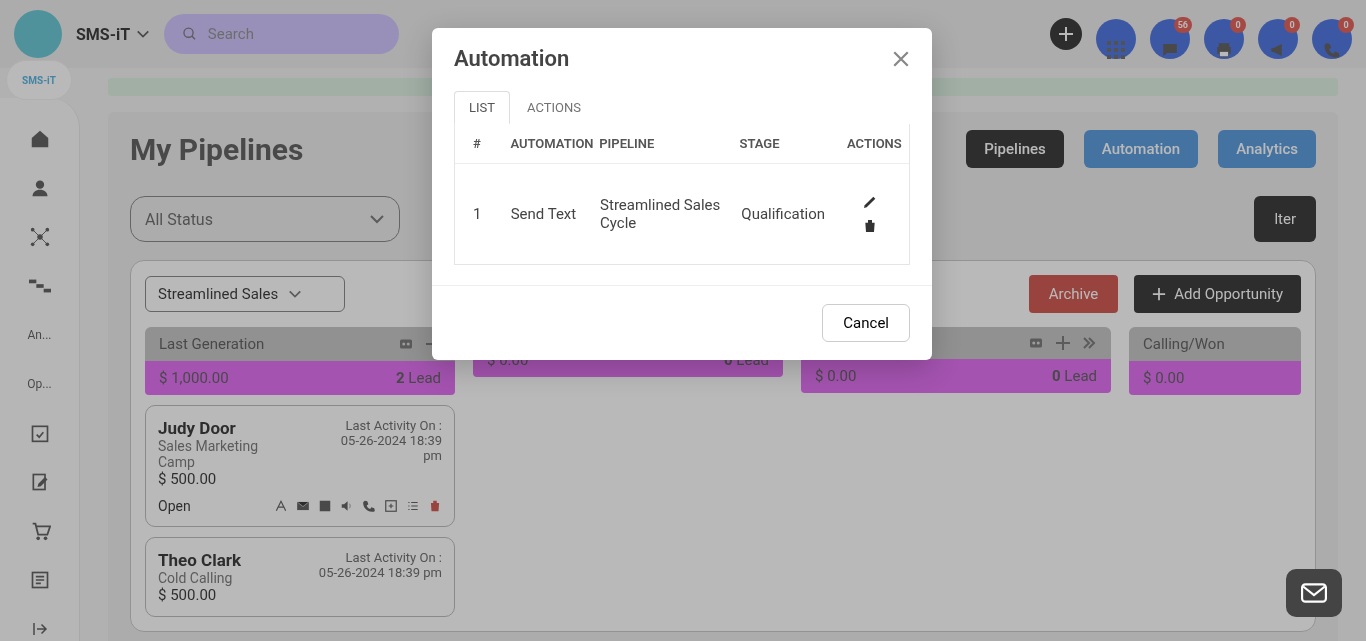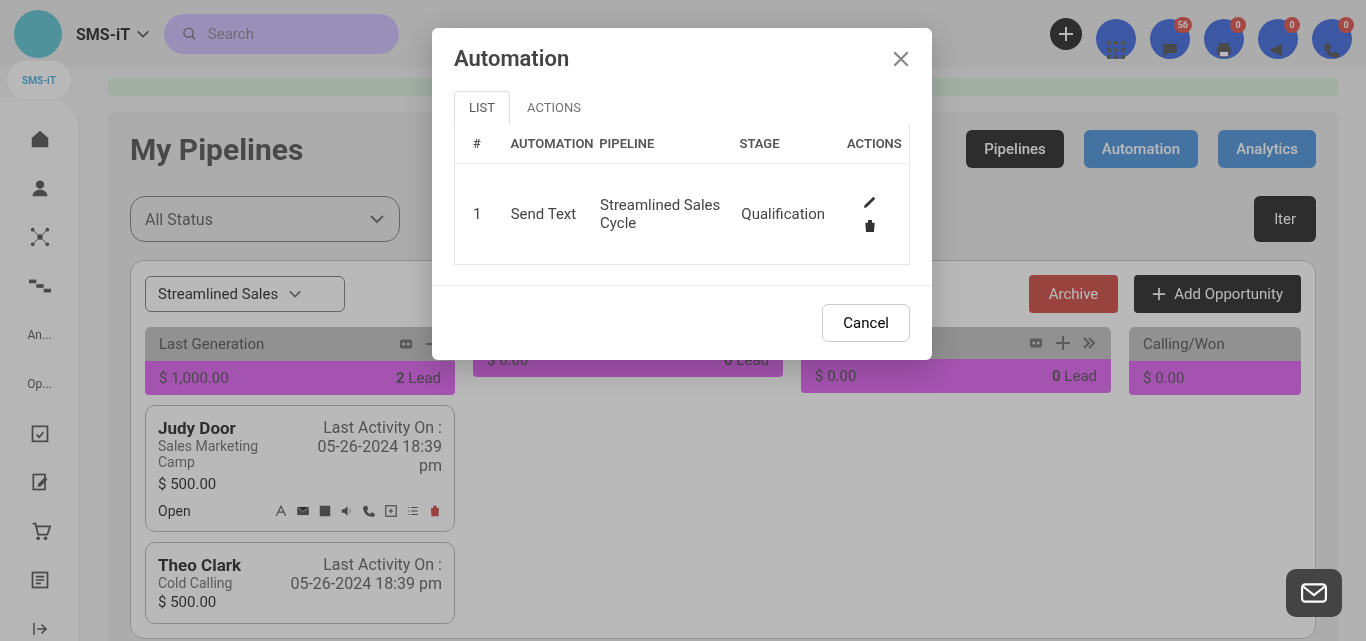--- a/index.html
+++ b/index.html
@@ -46,21 +46,21 @@
 .columns { display: flex; gap: 18px; }
 .kcol { flex: 1; min-width: 310px; }
 .kcol-header { background: #b6b6b9; border-radius: 6px 6px 0 0; padding: 8px 14px; display: flex; align-items: center; justify-content: space-between; color: #333; font-size: 15px; }
 .kcol-header .icons { display: flex; gap: 10px; }
 .kcol-sub { background: #d946ef; padding: 8px 14px; display: flex; justify-content: space-between; font-size: 15px; color:#333; border-radius:0 0 4px 4px;}
 .kcol-sub .count { font-weight: 700; }
 .card { border: 1px solid #aaa; border-radius: 10px; padding: 12px; margin-top: 10px; background:#fff;}
 .card-top { display: flex; justify-content: space-between; }
 .card-name { font-weight: 700; font-size: 17px; }
 .card-sub { font-size: 14px; color: #555; }
-.card-meta { text-align: right; font-size: 16px; color: #444; margin-left: 28px; }
+.card-meta { text-align: right; font-size: 13px; color: #444; margin-left: 28px; }
 .card-amount { font-size: 15px; margin-top: 0; }
 .card-bottom { display: flex; justify-content: space-between; align-items: center; margin-top: 10px; }
 .card-status { font-size: 14px; }
 .card-actions { display: flex; gap: 8px; }
 
 
 .overlay { position: absolute; inset: 0; background: rgba(100,100,100,0.45); }
 .modal { position: absolute; top: 28px; left: 432px; width: 500px; background: #fff; border-radius: 6px; box-shadow: 0 8px 30px rgba(0,0,0,0.2); }
 .modal-header { display: flex; justify-content: space-between; align-items: center; padding: 18px 22px 10px; }
 .modal-header h2 { font-size: 22px; font-weight: 600; color: #444; }

